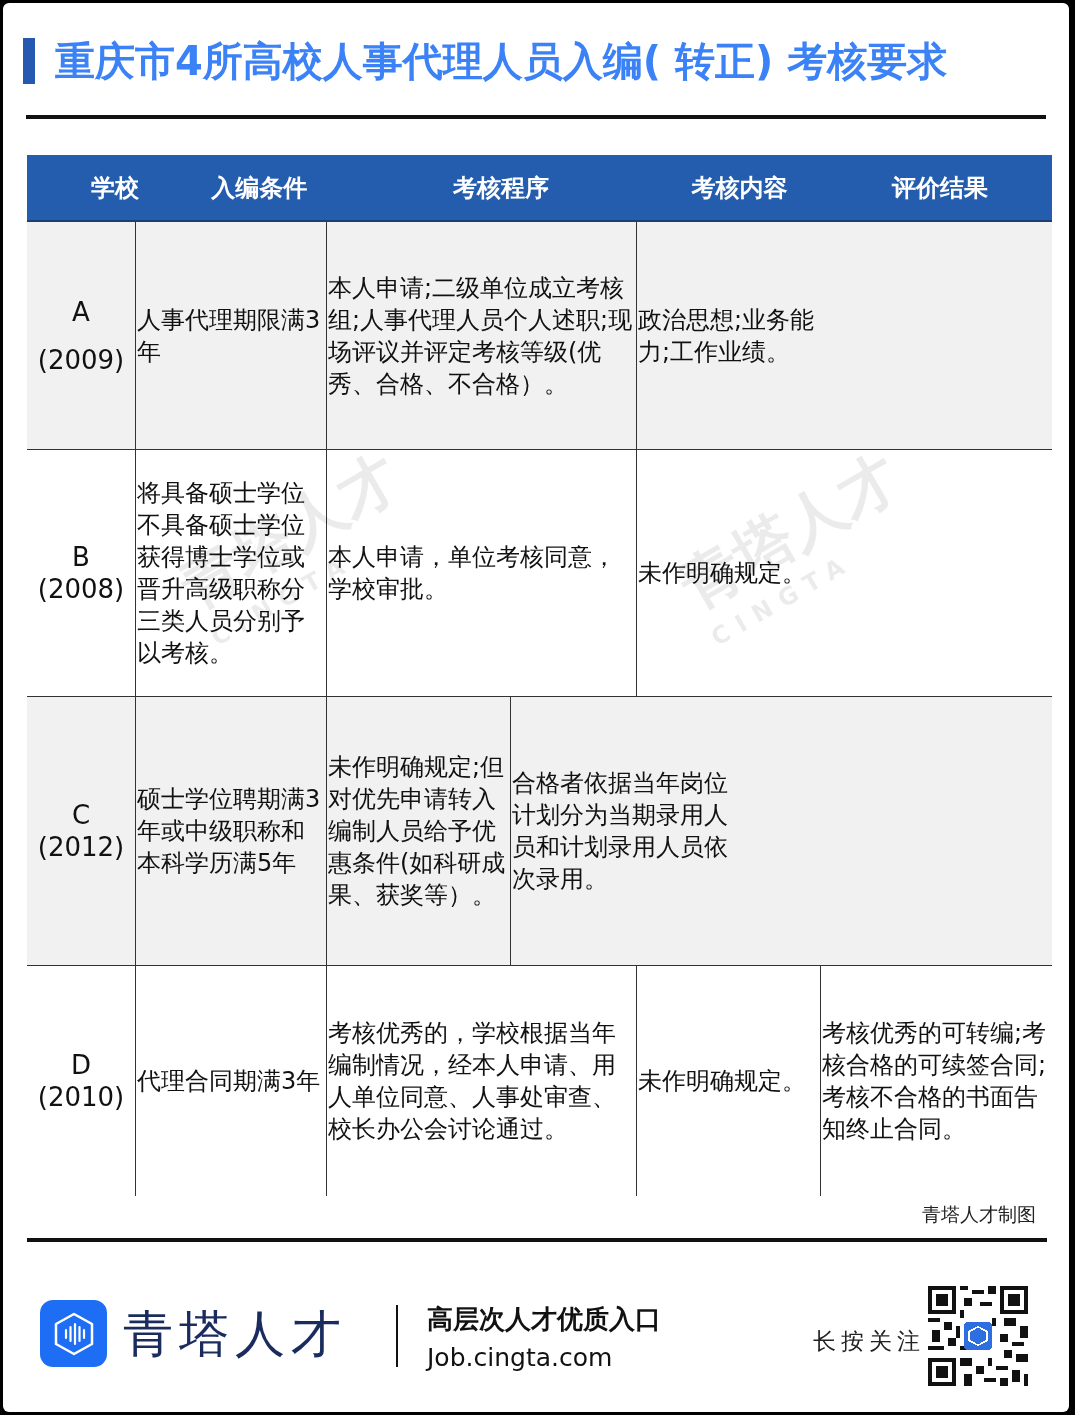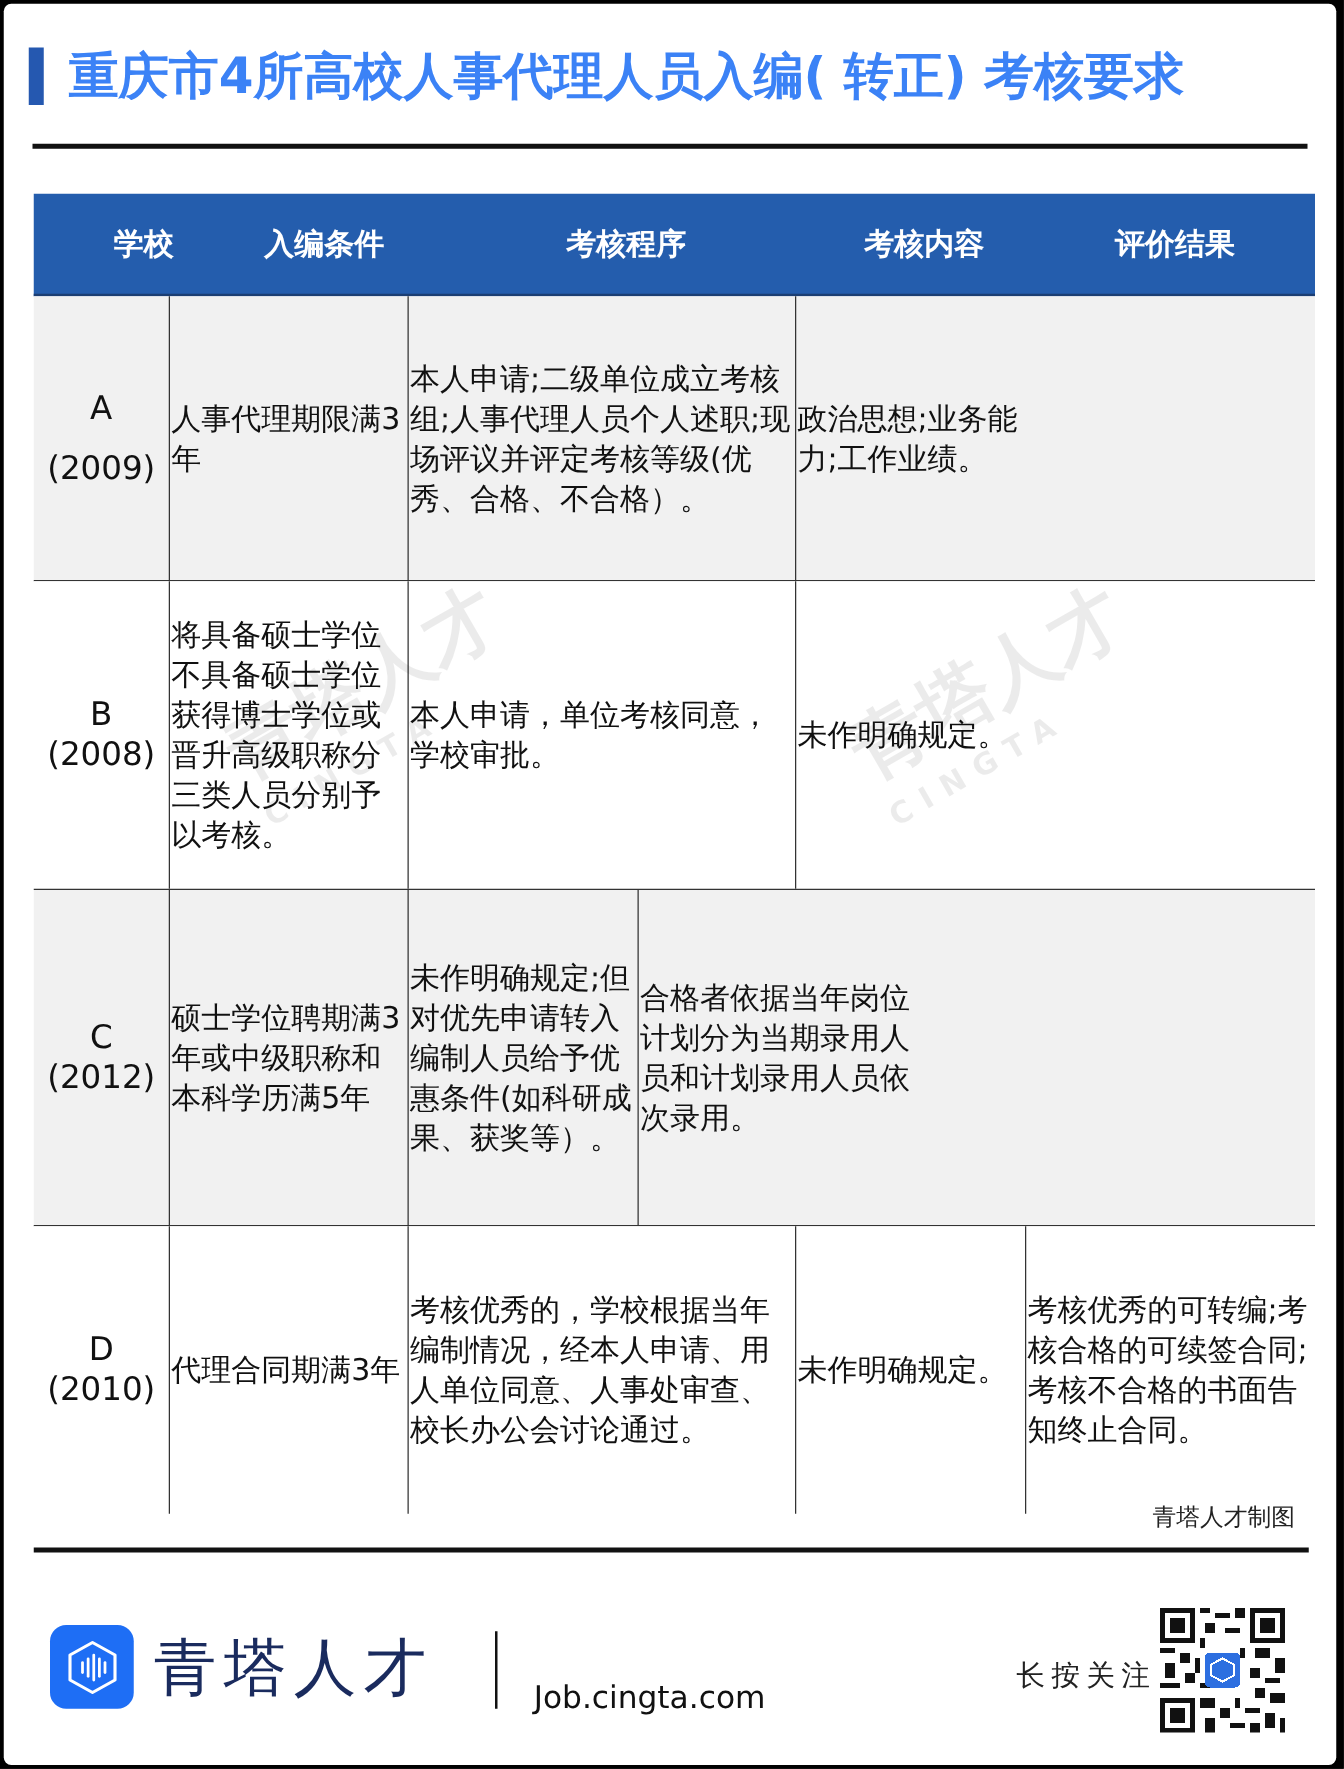--- a/index.html
+++ b/index.html
@@ -16,21 +16,21 @@
     position: absolute; left: 52px; top: 30px; font-size: 40px; font-weight: bold; color: #3b82f6;
     letter-spacing: 0px; white-space: nowrap; line-height: 56px;
   }
   .rule-top {
     position: absolute; left: 23px; top: 112px; width: 1020px; height: 4px; background: #111;
   }
   .table {
     position: absolute; left: 24px; top: 152px; width: 1025px;
   }
   .thead {
-    display: flex; height: 82px; background: #245dad; border-bottom: 2px solid #1b3e73; padding-left: 36px;
+    display: flex; height: 67px; background: #245dad; border-bottom: 2px solid #1b3e73; padding-left: 36px;
   }
   .th {
     color: #fff; font-weight: bold; font-size: 24px; display: flex; align-items: center; justify-content: center;
   }
   .c0 { width: 108px; }
   .c1 { width: 191px; }
   .c2 { width: 310px; }
   .c3 { width: 184px; }
   .c4 { width: 232px; }
   .row { display: flex; position: relative; }
@@ -176,20 +176,21 @@
       <polygon points="23,3 41,13 41,33 23,43 5,33 5,13" fill="none" stroke="#fff" stroke-width="2.5" stroke-linejoin="round"></polygon>
       <line x1="15" y1="19" x2="15" y2="27" stroke="#fff" stroke-width="2.2" stroke-linecap="round"></line>
       <line x1="19.5" y1="16" x2="19.5" y2="30" stroke="#fff" stroke-width="2.2" stroke-linecap="round"></line>
       <line x1="24" y1="13" x2="24" y2="33" stroke="#fff" stroke-width="2.2" stroke-linecap="round"></line>
       <line x1="28.5" y1="16" x2="28.5" y2="30" stroke="#fff" stroke-width="2.2" stroke-linecap="round"></line>
       <line x1="33" y1="19" x2="33" y2="27" stroke="#fff" stroke-width="2.2" stroke-linecap="round"></line>
     </svg>
   </div>
   <div class="brand">青塔人才</div>
   <div class="vsep"></div>
+  <div class="slogan">高层次人才优质入口</div>
   <div class="url">Job.cingta.com</div>
   <div class="follow">长按关注</div>
   <div class="qr">
     <svg width="100" height="100" viewBox="0 0 25 25" shape-rendering="crispEdges">
       <rect width="25" height="25" fill="#fff"></rect>
       <g fill="#111">
         <rect x="0" y="0" width="7" height="7"></rect>
           <rect x="1" y="1" width="5" height="5" fill="#fff"></rect>
           <rect x="2" y="2" width="3" height="3"></rect>
         <rect x="18" y="0" width="7" height="7"></rect>

